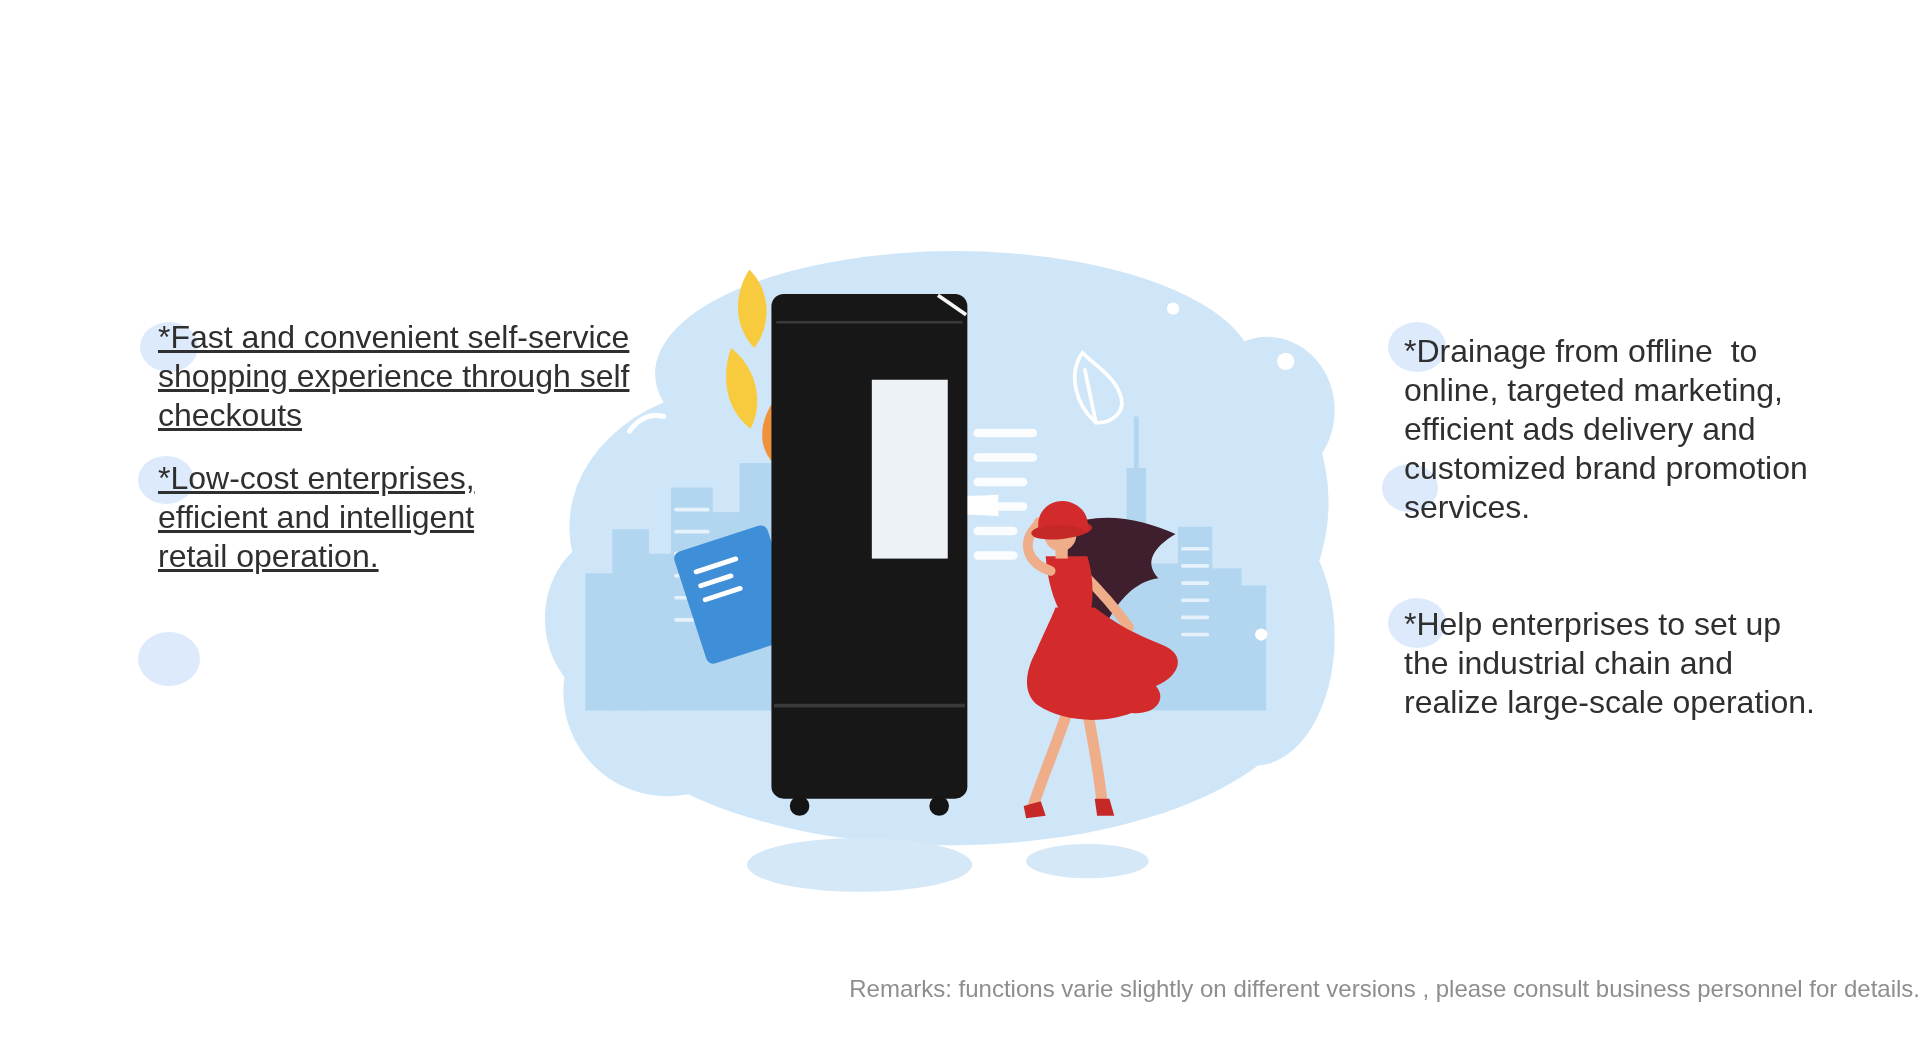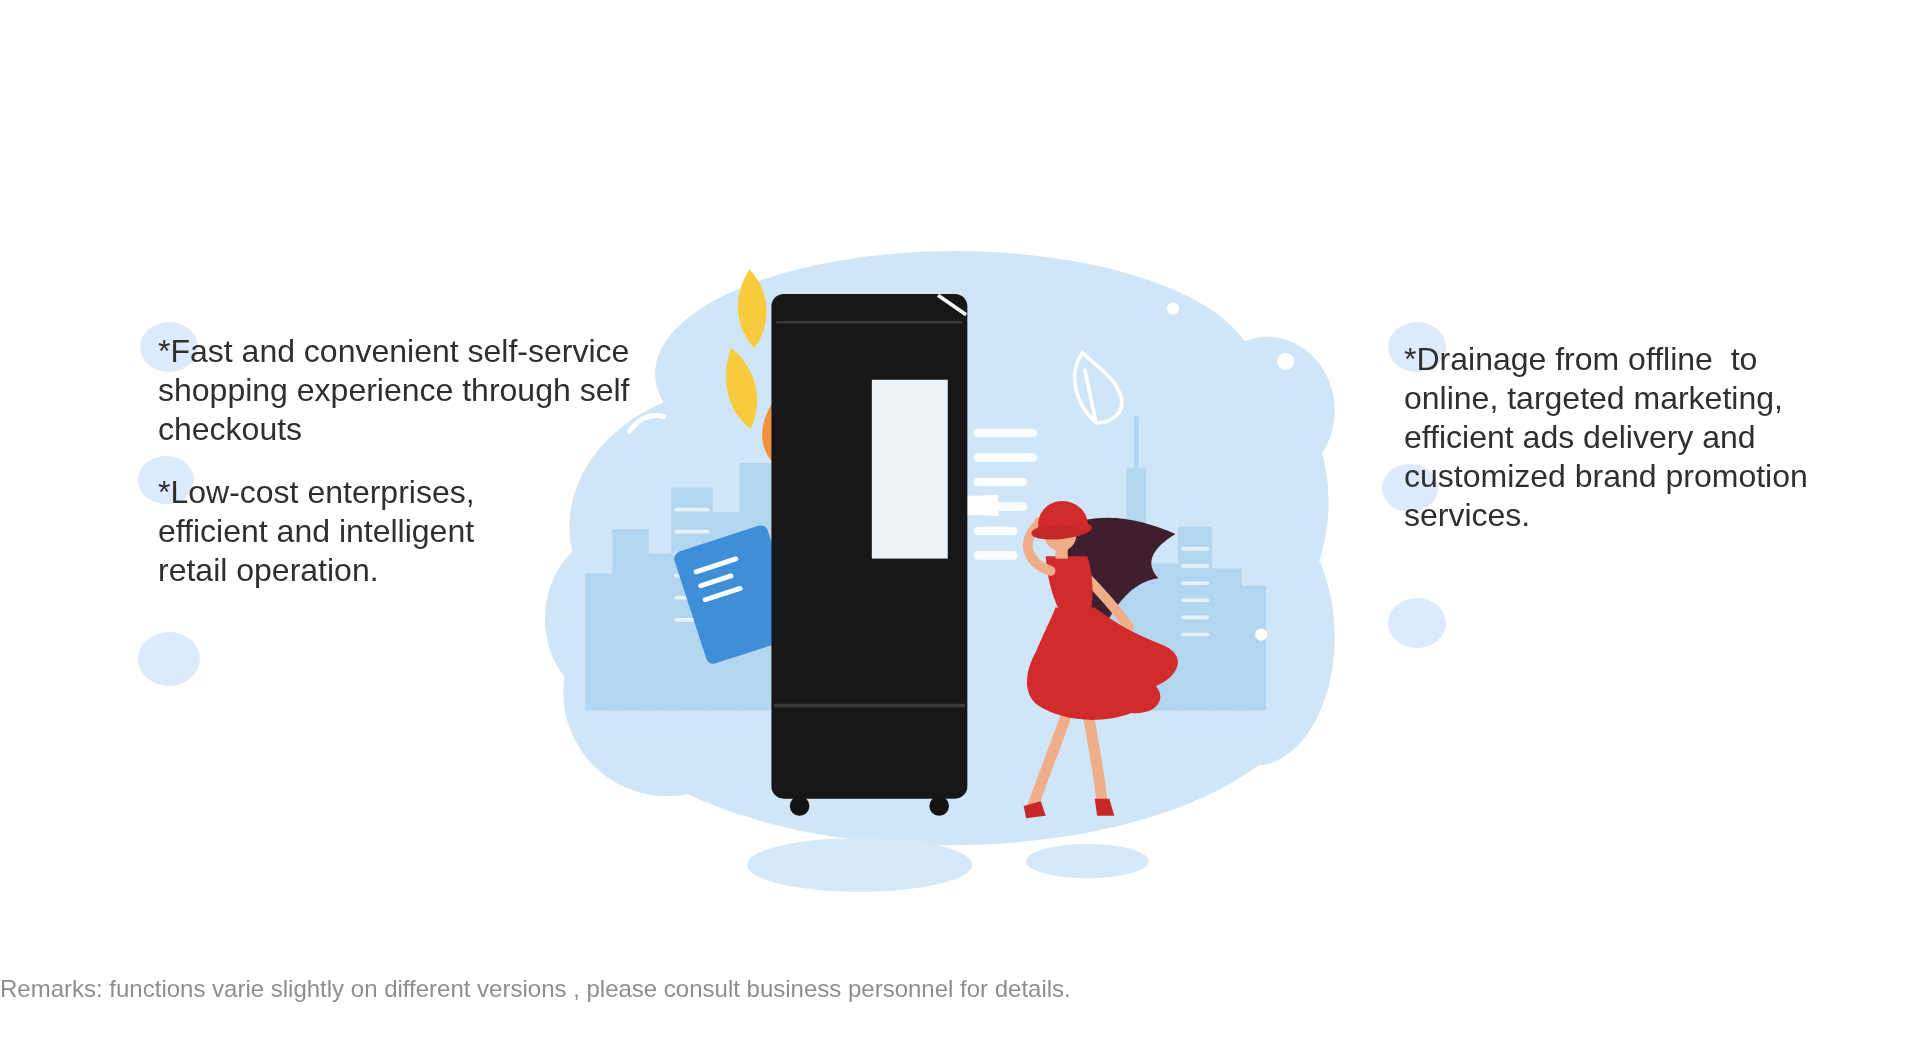--- a/index.html
+++ b/index.html
@@ -27,28 +27,28 @@
     z-index: 2;
     font-size: 32px;
     line-height: 39px;
     font-weight: 400;
     color: #2f2f2f;
   }
   .col p {
     margin: 0 0 24px 0;
     white-space: pre-wrap;
   }
-  .col.left  { left: 158px;  top: 332px; width: 500px; }
+  .col.left  { left: 158px;  top: 318px; width: 500px; text-decoration: underline; }
   .col.right { left: 1404px; top: 332px; width: 470px; }
-  .col.right p { margin-bottom: 78px; margin-top: 8px; }
+  .col.right p { margin-bottom: 78px; }
   .footer {
     position: absolute;
     left: 0; right: 0;
     top: 975px;
-    text-align: left;
+    text-align: right;
     font-size: 24px;
     color: #8e8e8e;
     z-index: 2;
   }
 </style>
 </head>
 <body>
 
 <div class="hl" style="left:140px; top:322px; width:58px; height:50px;"></div>
 <div class="hl" style="left:138px; top:456px; width:56px; height:48px;"></div>
@@ -180,15 +180,18 @@
 efficient and intelligent
 retail operation.</p>
 </div>
 
 <div class="col right">
   <p>*Drainage from offline  to
 online, targeted marketing,
 efficient ads delivery and
 customized brand promotion
 services.</p>
+  <p>*Help enterprises to set up
+the industrial chain and
+realize large-scale operation.</p>
 </div>
 
 <div class="footer">Remarks: functions varie slightly on different versions , please consult business personnel for details.</div>
 
 </body></html>

